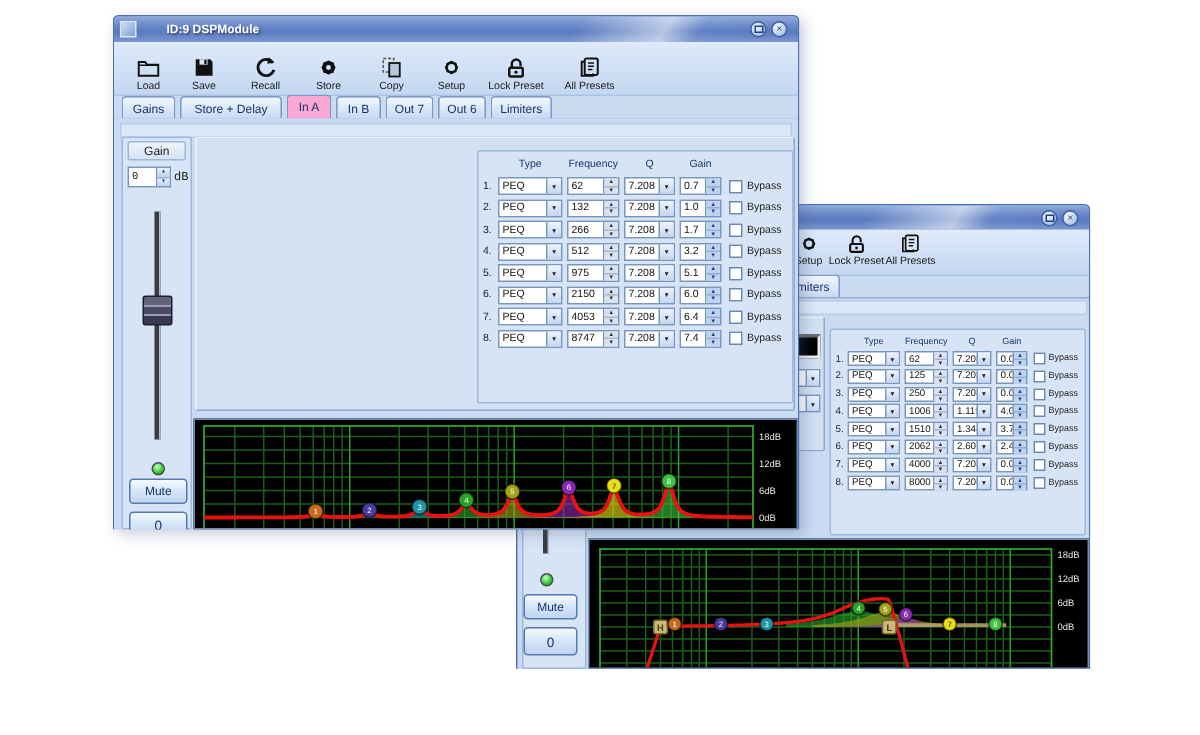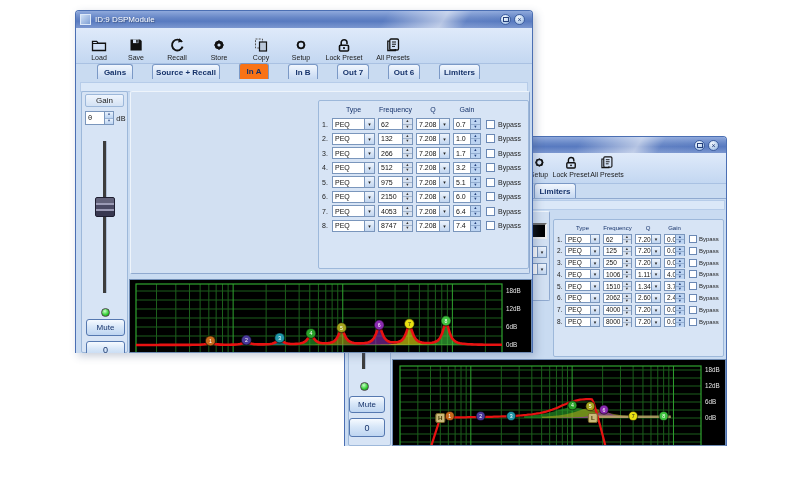--- a/index.html
+++ b/index.html
@@ -9,42 +9,42 @@
        border-bottom:none;border-radius:4px 4px 0 0;}
   .win1{left:75px;top:10px;width:456px;height:342px;z-index:2;box-shadow:3px 3px 9px rgba(70,90,130,.30);}
   .win2{left:344px;top:136px;width:381px;height:309px;z-index:1;}
   .titlebar{position:absolute;left:0;top:0;right:0;height:17px;
             background:linear-gradient(180deg,#8fa9dc 0%,#6686c6 40%,#587ac0 60%,#7b97d0 100%);
             border-bottom:1px solid #43609e;display:flex;align-items:center;overflow:hidden;}
   .swoosh{position:absolute;right:30px;top:-4px;width:120px;height:30px;transform:skewX(-32deg);
           background:linear-gradient(90deg,rgba(255,255,255,0),rgba(255,255,255,.55) 50%,rgba(255,255,255,.05) 70%,rgba(255,255,255,0));}
   .title-ic{width:9px;height:9px;margin-left:4px;border:1px solid #dce8f8;
             background:linear-gradient(135deg,#cfe0f6,#7f9fd4);}
-  .title-text{color:#fff;font-size:8px;font-weight:normal;padding-left:4px;
+  .title-text{color:#fff;font-size:8px;font-weight:bold;padding-left:20px;
               text-shadow:1px 1px 1px rgba(0,0,0,.35);white-space:nowrap;position:relative;}
   .winbtns{position:absolute;top:3px;right:7px;display:flex;gap:3px;}
   .wbtn{width:11px;height:11px;border-radius:50%;border:1px solid #3f5f9f;box-sizing:border-box;
         background:radial-gradient(circle at 35% 30%,#f6faff,#bed4ef 55%,#8cadda);
         display:flex;align-items:center;justify-content:center;color:#24407c;font-size:7px;line-height:1;cursor:default;}
   .wbtn .box{width:4px;height:3px;border:1px solid #24407c;}
   .toolbar{position:absolute;left:0;right:0;height:35px;
            background:linear-gradient(180deg,#dfeafa,#c3d7f1);border-bottom:1px solid #a9c1e2;}
   .tb1{top:17px;display:flex;align-items:flex-end;padding-left:6px;}
   .tbi{display:flex;flex-direction:column;align-items:center;justify-content:flex-end;padding-bottom:2px;}
   .tbi svg{display:block;}
   .tbl{font-size:7px;color:#1a1a1a;margin-top:1px;white-space:nowrap;}
   .tb2{top:16px;height:30px;}
   .tbi2{position:absolute;top:2px;transform:translateX(-50%);display:flex;flex-direction:column;align-items:center;}
   .tabbar{position:absolute;left:0;right:0;height:16px;background:transparent;display:flex;
           align-items:flex-end;gap:3px;padding-left:5px;border-bottom:1px solid #90aad0;}
   .tb-row1{top:52px;}
   .tab{height:14px;box-sizing:content-box;border:1px solid #7b99c6;border-bottom:none;border-radius:3px 3px 0 0;
        background:linear-gradient(180deg,#f2f7fe,#c6d9f2);display:flex;align-items:center;justify-content:center;
-       font-size:8px;font-weight:bold;color:#16336b;cursor:default;margin-left:16px;}
-  .tab.active{background:#f97316;height:15px;}
+       font-size:8px;font-weight:normal;color:#16336b;cursor:default;}
+  .tab.active{background:#f9a8d4;height:15px;}
   .content-bg{position:absolute;left:0;right:0;bottom:0;background:#c9dbf1;}
   .strip{position:absolute;background:#dbe8f8;border:1px solid #b6cce9;}
   .panel{position:absolute;background:#d7e4f5;border:1px solid #9db8da;border-radius:2px;box-sizing:border-box;}
   .panel-light{background:#d2e0f2;border-color:#eef4fb #8fa9cf #8fa9cf #eef4fb;border-style:solid;border-width:1px;}
   .gain-head{display:flex;align-items:center;justify-content:center;font-size:8px;color:#222;
              background:linear-gradient(#eff5fd,#d4e2f4);}
   .spin-wrap{position:absolute;display:flex;align-items:center;font-family:Liberation Mono, monospace;}
   .spin-input{width:20px;height:14px;background:#fff;border:1px solid #7a96bc;box-sizing:border-box;
               font-size:7px;color:#111;display:flex;align-items:center;padding-left:2px;}
   .sbtn-col{width:9px;height:14px;display:flex;flex-direction:column;box-sizing:border-box;border:1px solid #7a96bc;border-left:none;}
@@ -582,21 +582,21 @@
         </svg>
         <span class="tbl">All Presets</span>
       </div>
     </div>
 
     <div class="tabbar tb-row1">
       <div class="tab" style="width:34px">
           <span>Gains</span>
         </div>
       <div class="tab" style="width:66px">
-          <span>Source + Recall</span>
+          <span>Store + Delay</span>
         </div>
       <div class="tab active" style="width:28px">
           <span>In A</span>
         </div>
       <div class="tab" style="width:28px">
           <span>In B</span>
         </div>
       <div class="tab" style="width:30px">
           <span>Out 7</span>
         </div>

